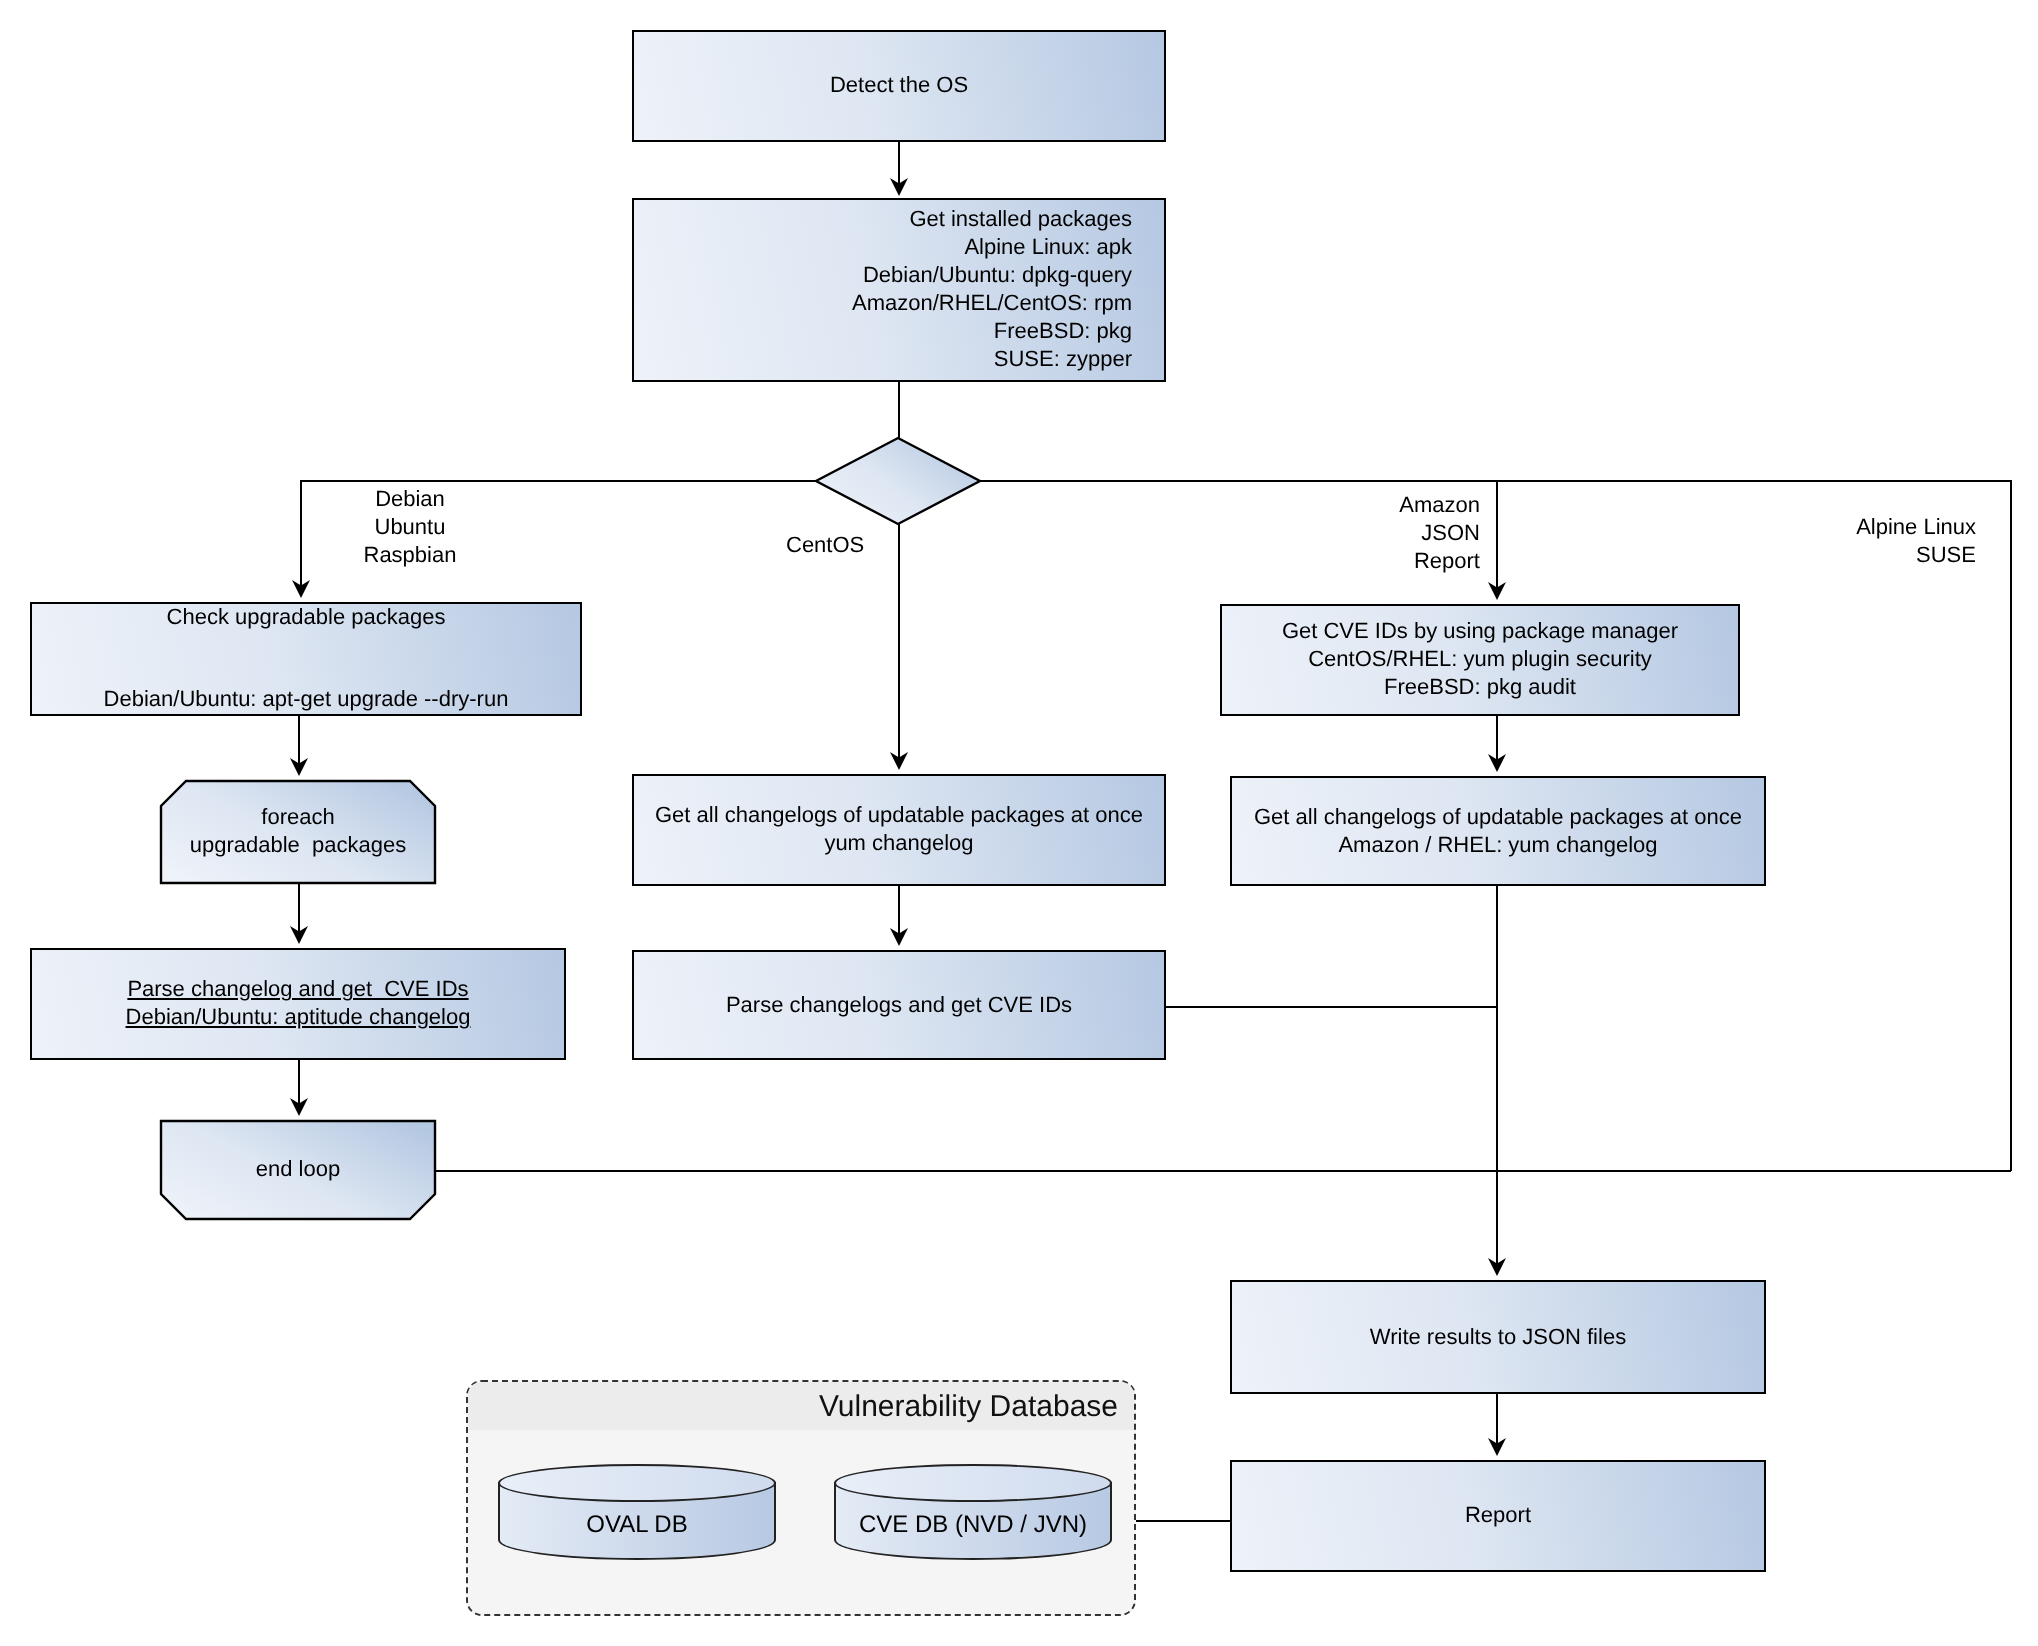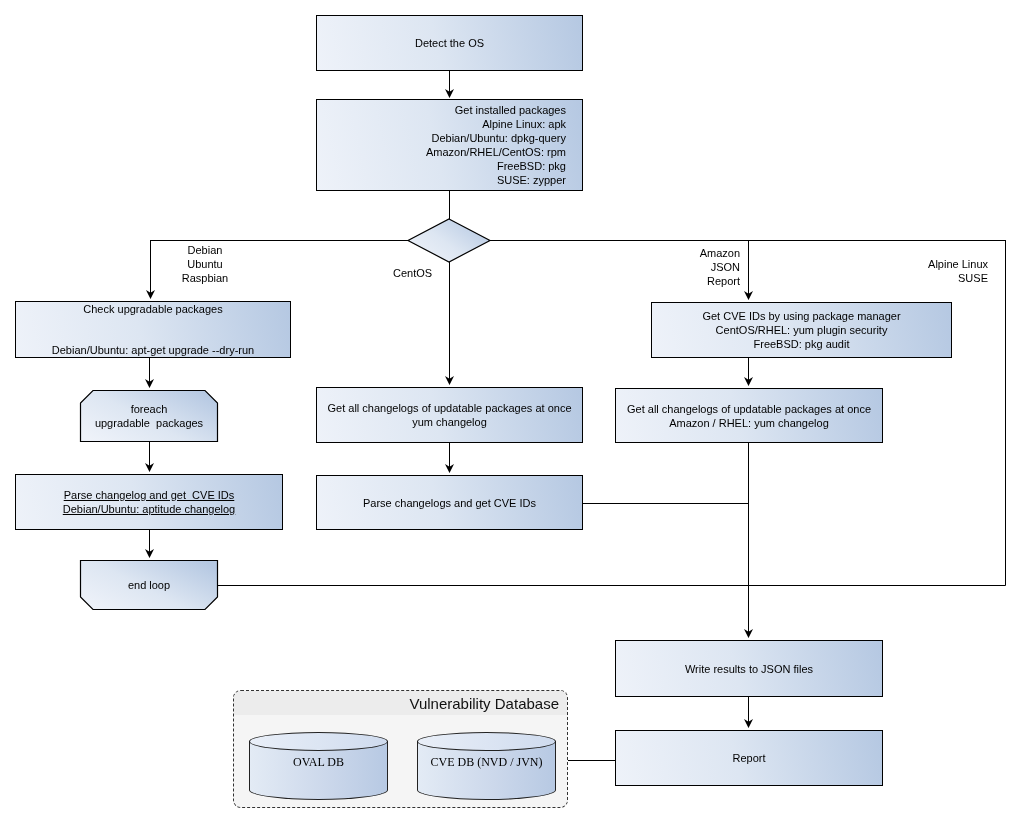--- a/index.html
+++ b/index.html
@@ -20,21 +20,21 @@
   }
   .node .ln { white-space:pre; }
   .node.align-right { align-items:flex-end; padding-right:16px; text-align:right; }
 
   .n-detect   { left:316px; top:15px;  width:267px; height:56px; }
   .n-installed{ left:316px; top:99px;  width:267px; height:92px; }
   .n-check    { left:15px;  top:301px; width:276px; height:57px;justify-content:space-between; }
   .n-parsel   { left:15px;  top:474px; width:268px; height:56px;text-decoration:underline; }
   .n-getmid   { left:316px; top:387px; width:267px; height:56px; }
   .n-parsemid { left:316px; top:475px; width:267px; height:55px; }
-  .n-getcve   { left:651px; top:302px; width:301px; height:56px; }
+  .n-getcve   { left:610px; top:302px; width:260px; height:56px; }
   .n-getright { left:615px; top:388px; width:268px; height:55px; }
   .n-write    { left:615px; top:640px; width:268px; height:57px; }
   .n-report   { left:615px; top:730px; width:268px; height:56px; }
 
   
   .loop-text {
     position:absolute; display:flex; flex-direction:column; justify-content:center;
     align-items:center; font-size:11px; line-height:14px; text-align:center;
   }
   .t-foreach { left:80px; top:390px; width:138px; height:52px; }
@@ -54,21 +54,21 @@
   .db-box {
     position:absolute; left:233px; top:690px; width:335px; height:118px;
     background:#f5f5f5; border:1.5px dashed #333; border-radius:8px;padding-left:39px;
   }
   .db-header {
     position:absolute; left:0; top:0; right:0; height:24px;
     background:#ececec; border-radius:6.5px 6.5px 0 0;
     display:flex; align-items:center; justify-content:flex-end;
     padding-right:8px; font-size:15px; color:#111;
   }
-  .cylinder { position:absolute; width:139px; height:68px;font-family:Liberation Serif, serif; }
+  .cylinder { position:absolute; width:139px; height:48px; }
   .cyl-oval { left:15px; top:41px; }
   .cyl-cve  { left:183px; top:41px; }
   .cyl-body {
     position:absolute; left:0; right:0; top:9px; bottom:0;
     background:linear-gradient(90deg,#e3ebf5 0%,#ccd8eb 55%,#b7c9e3 100%);
     border:1px solid #222; border-top:none;
     border-radius:0 0 50% 50% / 0 0 10px 10px;
   }
   .cyl-top {
     position:absolute; left:0; right:0; top:0; height:19px;

